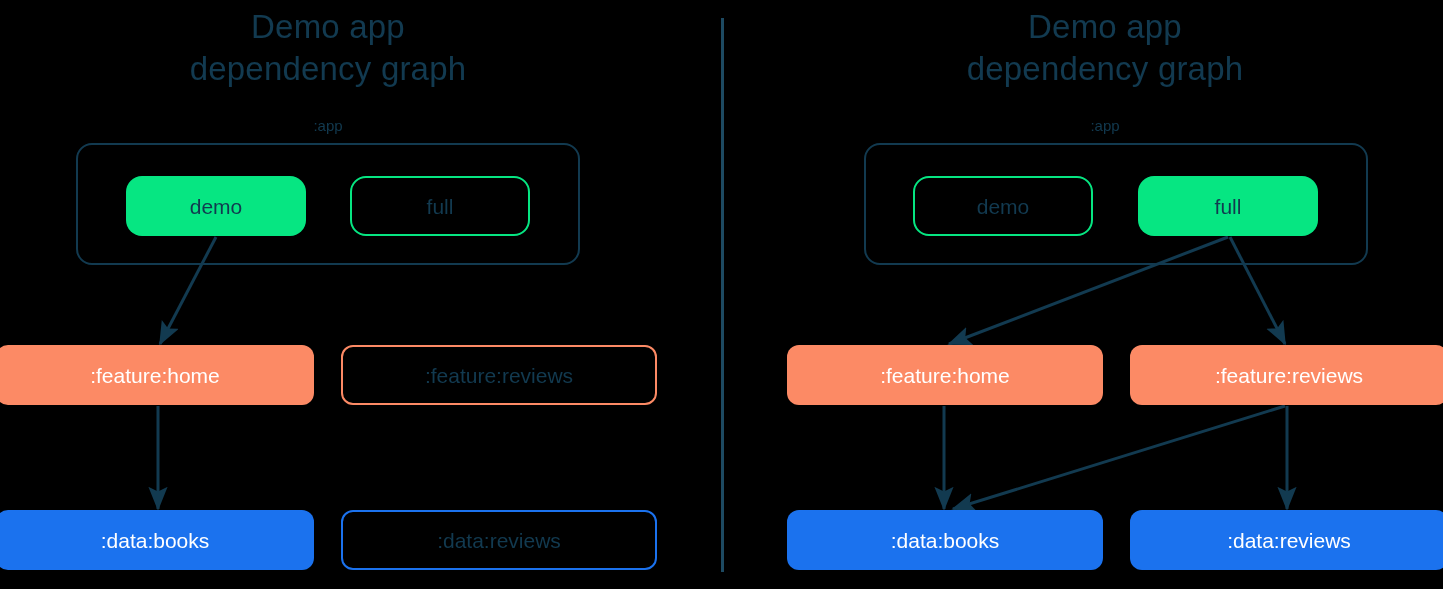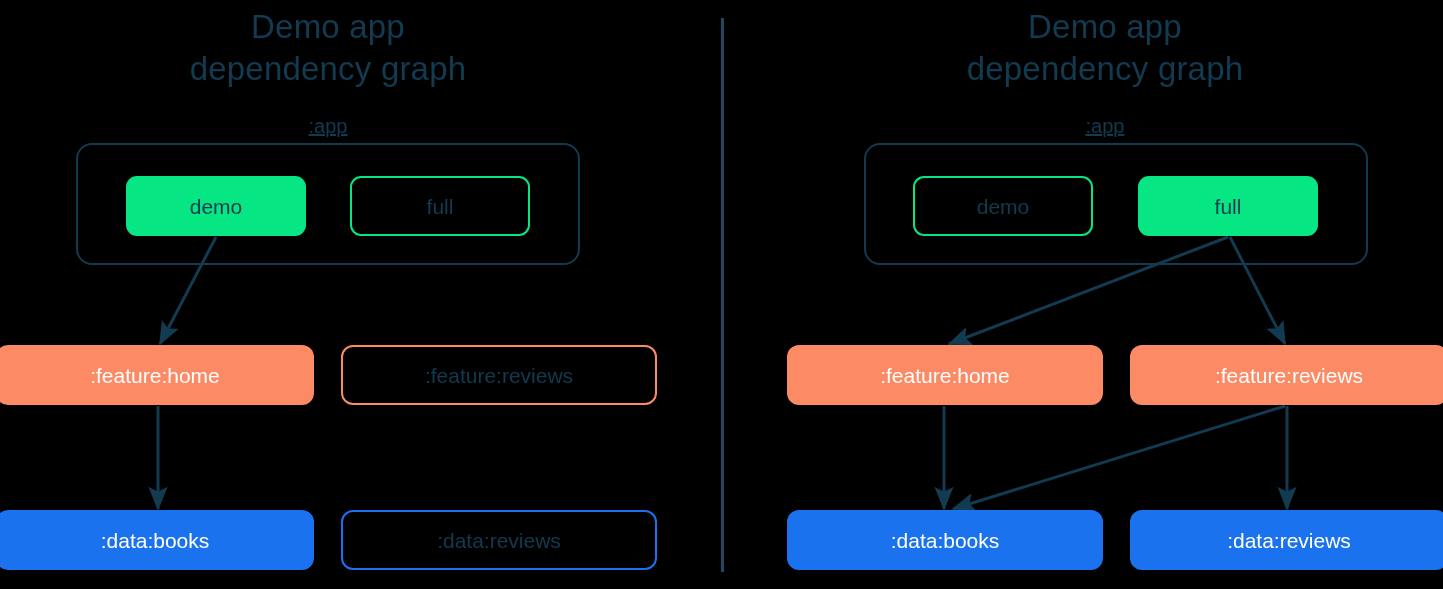--- a/index.html
+++ b/index.html
@@ -31,24 +31,23 @@
     line-height: 42px;
     font-weight: 400;
     letter-spacing: 0.2px;
     white-space: pre-line;
     z-index: 2;
   }
   .group-label {
     position: absolute;
     text-align: center;
     color: #123a50;
-    font-size: 20px;
+    font-size: 15px;
     line-height: 24px;
     z-index: 2;
-    text-decoration: underline;
   }
   .group-box {
     position: absolute;
     border: 2px solid #123a50;
     border-radius: 16px;
     background: transparent;
     box-sizing: border-box;
     z-index: 2;
   }
   .node {
@@ -56,21 +55,21 @@
     box-sizing: border-box;
     border-radius: 12px;
     display: flex;
     align-items: center;
     justify-content: center;
     font-size: 21px;
     line-height: 1;
     z-index: 6;
     white-space: nowrap;
   }
-  .node.small { font-size: 21px; border-radius: 11px; }
+  .node.small { font-size: 21px; border-radius: 16px; }
   .node.filled { color: #ffffff; border: 2px solid transparent; }
   .node.filled.green { color: #123a50; }
   .node.hollow { background: #000000; border-width: 2px; border-style: solid; color: #123a50; }
   .divider {
     position: absolute;
     background: #1d4a62;
     z-index: 3;
   }
 </style>
 </head>

